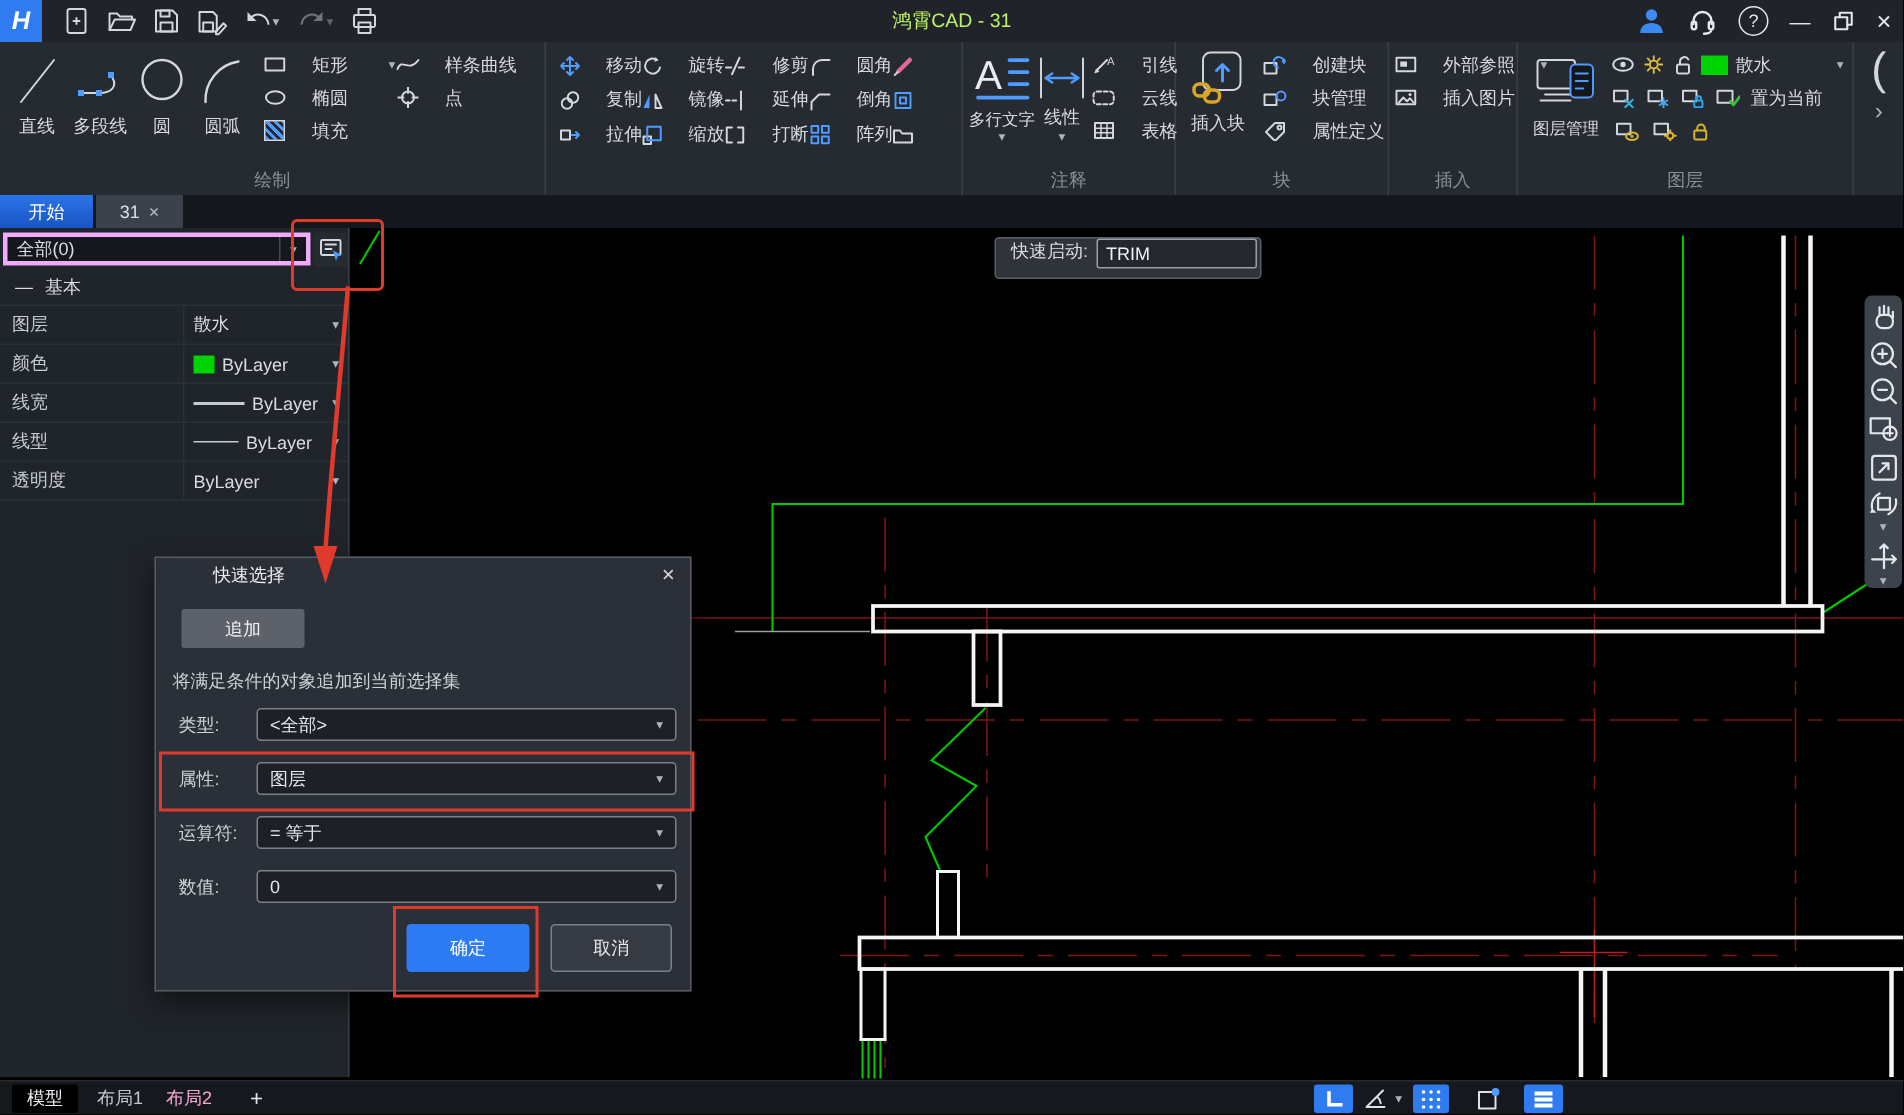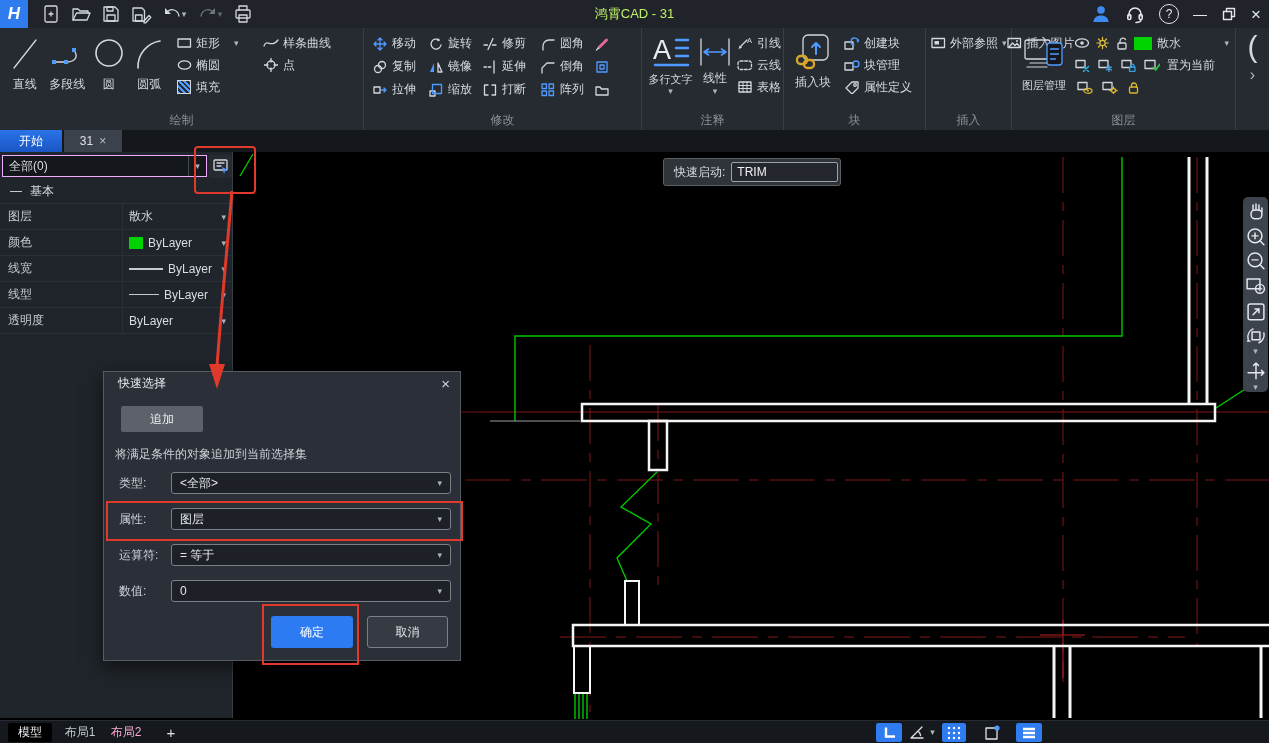--- a/index.html
+++ b/index.html
@@ -17,21 +17,21 @@
   .qat{margin-left:10px;display:flex;align-items:center;gap:4px;}
   .qbt{width:26px;height:22px;display:flex;align-items:center;justify-content:center;border-radius:3px;}
   #win-title{position:absolute;left:0;right:0;text-align:center;font-size:13px;color:#bef264;pointer-events:none;}
   .tbr{position:absolute;right:8px;top:0;height:28px;display:flex;align-items:center;gap:14px;}
   
   #ribbon{left:0;top:28px;width:1269px;height:102px;background:#262b31;display:flex;}
   .panel{display:flex;flex-direction:column;border-right:1px solid #3a3f46;box-sizing:border-box;}
   .pbody{flex:1;display:flex;padding:4px 2px 0 4px;}
   .pfoot{height:18px;text-align:center;font-size:12px;color:#8a9099;}
   .bt{display:flex;flex-direction:column;align-items:center;}
-  .srow{display:flex;align-items:center;gap:4px;height:22px;}
+  .srow{display:flex;align-items:center;gap:17px;height:22px;}
   .mi{width:16px;display:flex;justify-content:center;}
   
   #tabstrip{left:0;top:130px;width:1269px;height:22px;background:#14171c;display:flex;align-items:flex-end;}
   .dtab{height:22px;display:flex;align-items:center;justify-content:center;gap:6px;font-size:12px;}
   
   #props{left:0;top:152px;width:233px;height:566px;background:#20252b;border-right:1px solid #3a3f46;box-sizing:border-box;}
   .prow{display:flex;height:25px;align-items:center;border-bottom:1px solid #2b3037;}
   .prow .pl{width:114px;padding-left:8px;color:#c6cbd2;}
   .prow .pv{flex:1;display:flex;align-items:center;gap:5px;border-left:1px solid #2b3037;height:100%;padding-left:6px;color:#d9dde2;}
   .parrow{margin-left:auto;margin-right:6px;color:#aeb4bc;font-size:9px;}
@@ -46,21 +46,21 @@
   #statusbar{left:0;top:720px;width:1269px;height:23px;background:#15181d;border-top:1px solid #262b31;box-sizing:border-box;z-index:6;}
   .sbt{position:absolute;top:2px;height:19px;display:flex;align-items:center;justify-content:center;border-radius:2px;}
   .bluebt{background:#2e7cf0;}
   
   .redbox{position:absolute;border:2px solid #e03a2c;z-index:20;pointer-events:none;}
   
   #navbar{left:1243px;top:197px;width:25px;height:195px;background:#3d434c;border-radius:5px;z-index:3;
           display:flex;flex-direction:column;align-items:center;padding-top:4px;box-sizing:border-box;gap:1px;}
   
   #quicklaunch{left:663px;top:158px;width:178px;height:28px;background:#2f333a;border:1px solid #5a5f66;
-               border-radius:3px;display:flex;align-items:center;z-index:4;box-sizing:border-box;
+               border-radius:3px;display:flex;z-index:4;box-sizing:border-box;
                box-shadow:0 3px 8px rgba(0,0,0,.5);}
 </style>
 </head>
 <body>
 
 <div id="app">
 
   <div id="titlebar" class="ab">
     <div style="width:28px;height:28px;background:#2e7cf0;color:#fff;font-weight:bold;font-style:italic;
                 display:flex;align-items:center;justify-content:center;font-size:17px;">H</div>
@@ -345,21 +345,20 @@
             <span class="lbl">阵列</span>
           </div>
         <div class="srow">
             <span class="mi">
               <svg class="ic" width="14" height="14" viewBox="0 0 14 14">
                 <path d="M1 4h4l1.5 2H13v6H1z"></path>
               </svg>
             </span>
           </div>
       </div>
-      <div class="pfoot">修改</div>
     </div>
 
     <div class="panel" style="width:142px;">
       <div class="pbody">
         <div class="bt" style="width:52px;">
           <svg class="ic" width="38" height="40" viewBox="0 0 38 40">
               <text x="1" y="27" font-size="27" fill="#e8ebef" stroke="none" font-family="inherit">A</text>
               <path class="b" stroke-width="2.5" d="M24 8h12M24 16h12M24 24h12M3 33h33"></path>
             </svg>
           <span class="lbl" style="font-size:11px;">多行文字</span>
@@ -447,21 +446,21 @@
                 </svg>
               </span>
             <span class="lbl">属性定义</span>
             </div>
         </div>
       </div>
       <div class="pfoot">块</div>
     </div>
 
     <div class="panel" style="width:86px;">
-      <div class="pbody" style="flex-direction:row;">
+      <div class="pbody" style="flex-direction:column;">
         <div class="srow">
           <span class="mi">
               <svg class="ic" width="15" height="12" viewBox="0 0 15 12">
                 <rect x="1" y="1.5" width="12.5" height="9"></rect>
                 <rect x="3.5" y="4" width="4.5" height="3.5" fill="#d3d8de" stroke="none"></rect>
               </svg>
             </span>
           <span class="lbl">外部参照</span>
             <span class="dd">▾</span>
           </div>
@@ -649,21 +648,21 @@
   </div>
 
   <div id="quicklaunch" class="ab">
     <span style="margin-left:10px;color:#d9dde2;">快速启动:</span>
     <span style="margin-left:6px;width:100px;height:18px;border:1px solid #9aa0a8;border-radius:2px;background:#24282e;
                  color:#eef0f3;display:inline-flex;align-items:center;padding-left:5px;">TRIM</span>
   </div>
 
   <div id="props" class="ab">
     <div style="display:flex;align-items:center;height:26px;padding:1px 0 0 2px;">
-      <div style="width:206px;height:22px;background:#14171c;border:1px solid #f0abfc;display:flex;align-items:center;box-sizing:border-box;">
+      <div style="width:206px;height:22px;background:#14171c;border:3px solid #f0abfc;display:flex;align-items:center;box-sizing:border-box;">
         <span style="padding-left:6px;color:#d9dde2;">全部(0)</span>
         <span style="margin-left:auto;width:17px;height:100%;border-left:1px solid #454b53;display:flex;align-items:center;justify-content:center;">
             <span class="dd">▾</span>
           </span>
       </div>
       <div style="width:23px;height:23px;margin-left:2px;display:flex;align-items:center;justify-content:center;background:#262b31;border-radius:2px;">
         <svg class="ic" width="18" height="18" viewBox="0 0 18 18">
             <rect x="2" y="3" width="13" height="10" rx="1"></rect>
             <path d="M5 6h7M5 9h4"></path>
             <path d="M10 10l6 3-3 1-1 3z" fill="#4f9bff" stroke="none"></path>
@@ -709,21 +708,21 @@
     <div class="prow">
       <span class="pl">透明度</span>
       <span class="pv">
           <span>ByLayer</span>
           <span class="parrow">▾</span>
         </span>
       </div>
   </div>
 
   <div id="qs-dialog" class="ab">
-    <div style="height:22px;display:flex;align-items:center;">
+    <div style="height:22px;display:flex;align-items:center;padding-left:24px;">
       <span style="margin-left:14px;color:#e8ebef;">快速选择</span>
       <span style="margin-left:auto;margin-right:10px;color:#cfd3d9;font-size:15px;">×</span>
     </div>
     <div style="position:absolute;left:17px;top:34px;width:82px;height:26px;background:#5c616a;border-radius:2px;
                 display:flex;align-items:center;justify-content:center;color:#eef0f3;">
       <span>追加</span>
       </div>
     <div style="position:absolute;left:11px;top:74px;color:#ccd1d8;">将满足条件的对象追加到当前选择集</div>
 
     <span class="dlabel" style="top:103px;">类型:</span>

